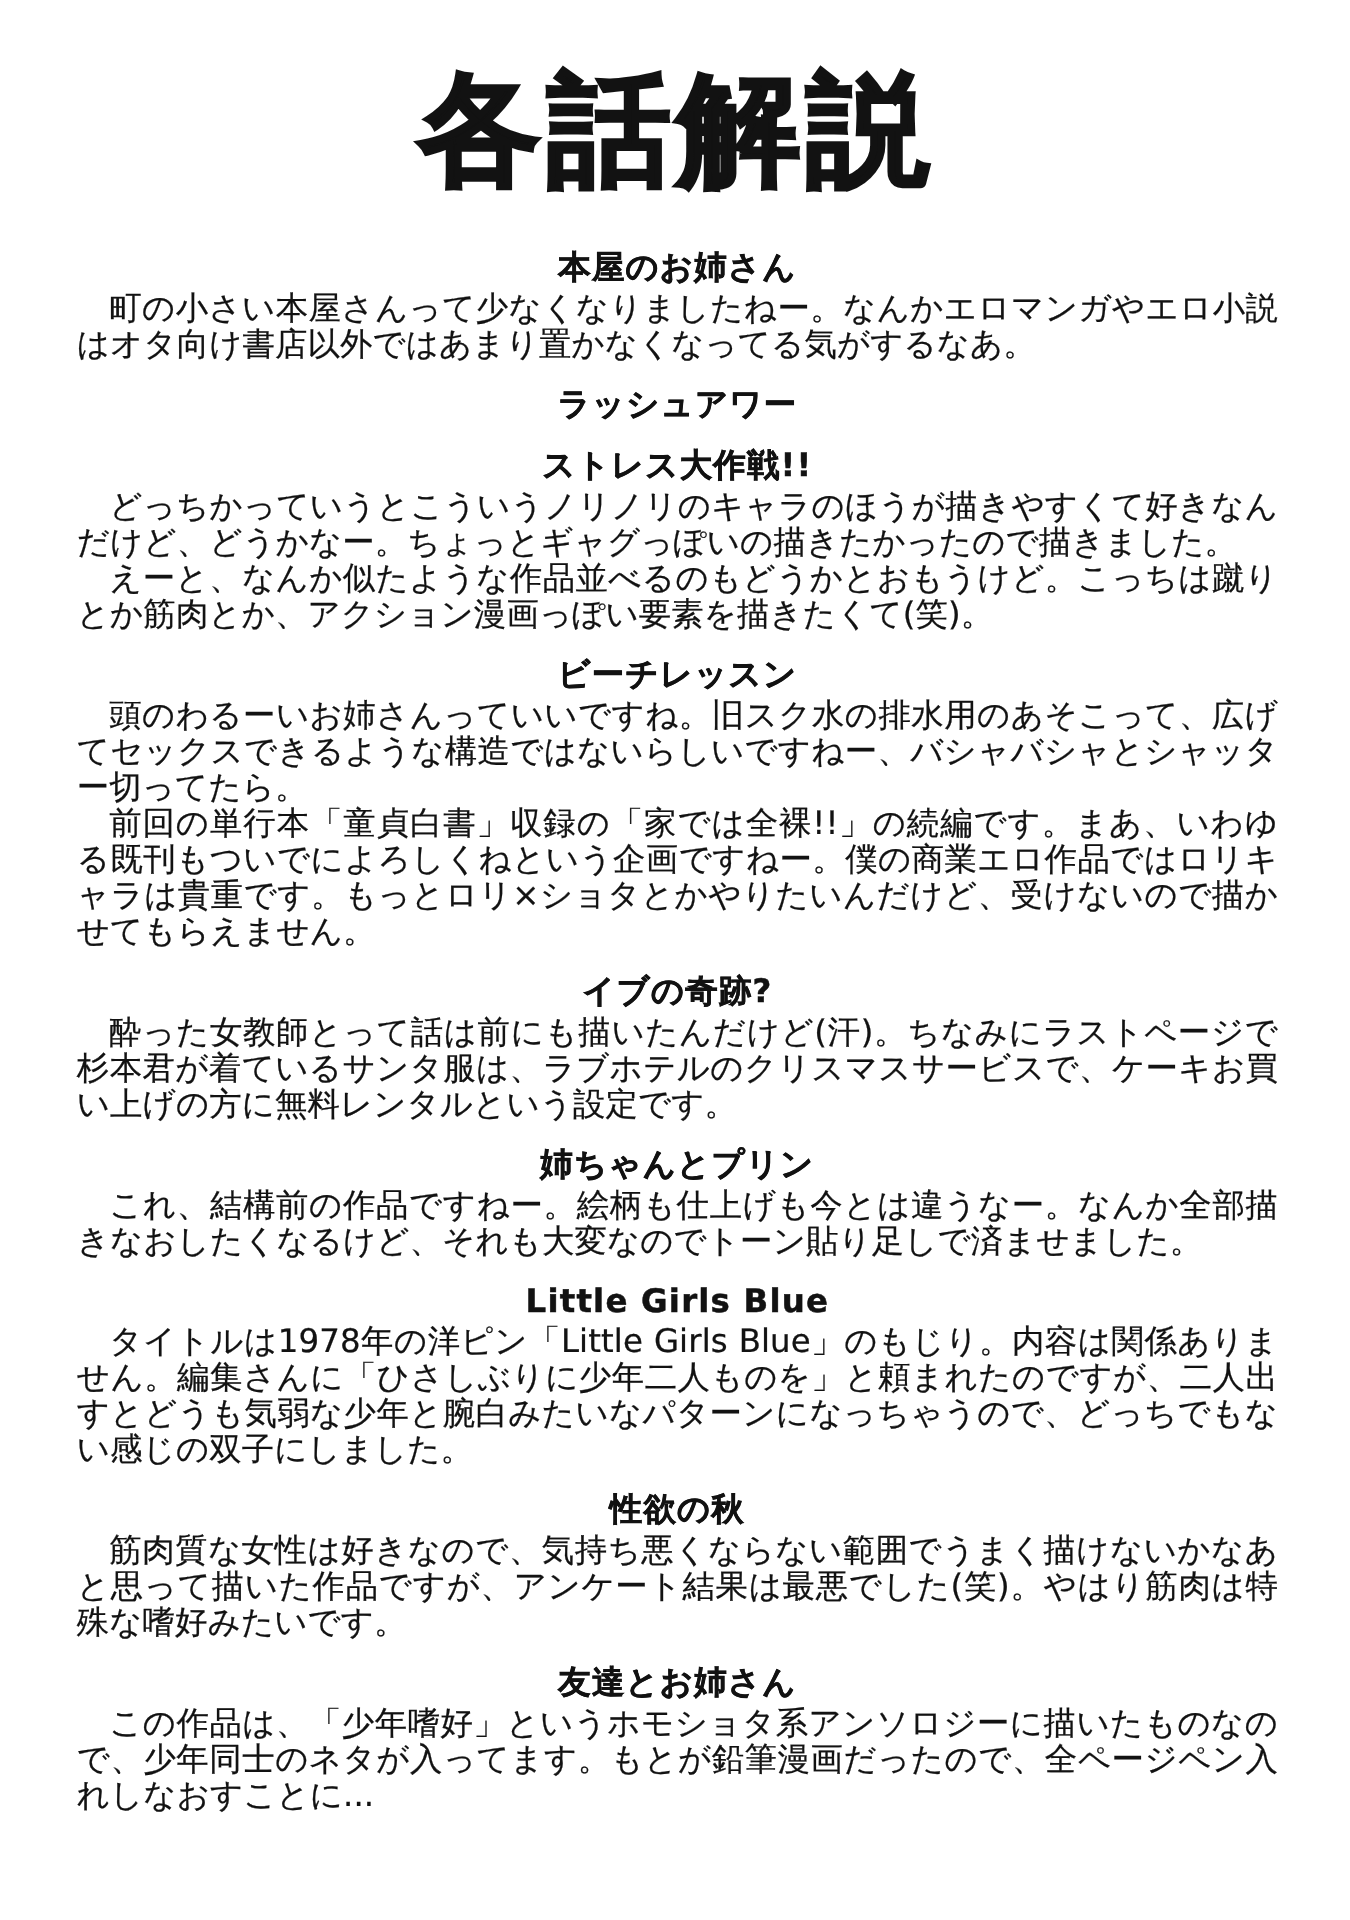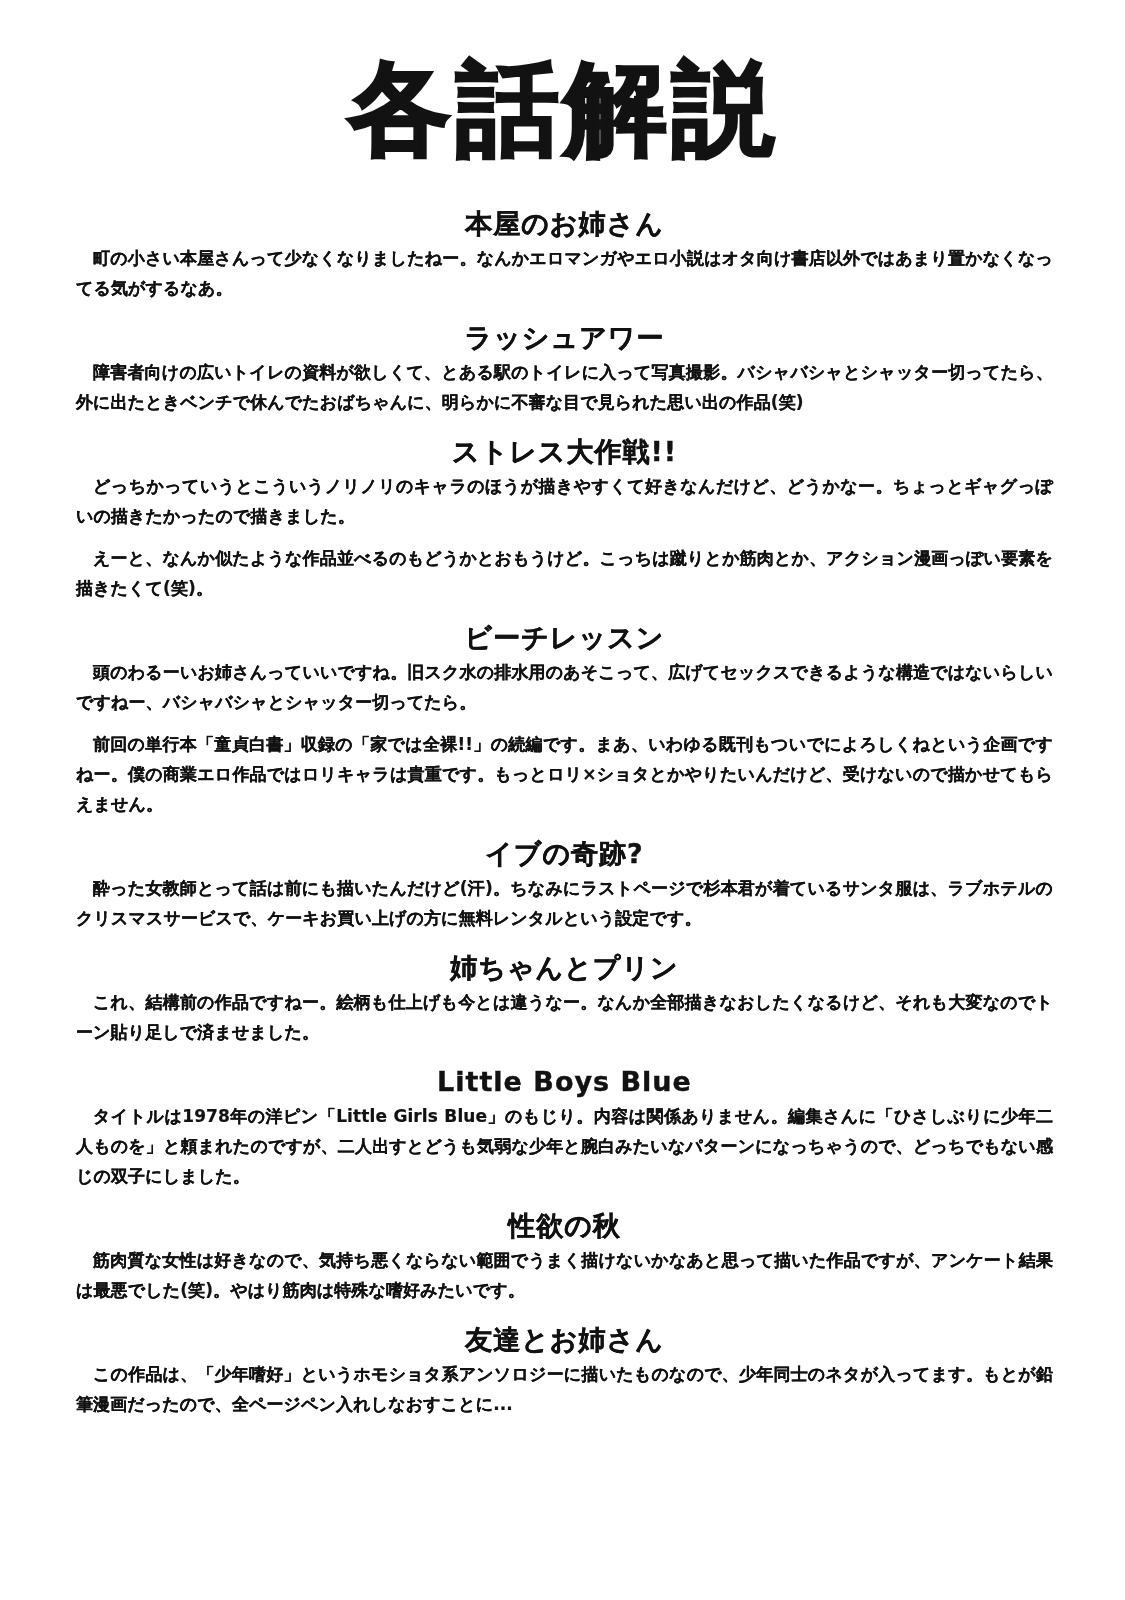--- a/index.html
+++ b/index.html
@@ -23,35 +23,35 @@
     margin: 0 0 24px 0;
     text-align: center;
     font-size: 102px;
     font-weight: bold;
     line-height: 150px;
     letter-spacing: 6px;
     -webkit-text-stroke: 3px currentColor;
     white-space: nowrap;
   }
   .section {
-    margin: 12px;
+    margin: 0;
   }
   .section-heading {
     margin: 19px 0 3px 0;
     text-align: center;
     font-size: 27px;
     font-weight: bold;
     line-height: 32px;
     letter-spacing: 1px;
     -webkit-text-stroke: 0.4px currentColor;
   }
   .section-body {
     margin: 0;
-    font-size: 17px;
-    font-weight: 700;
+    font-size: 27px;
+    font-weight: 400;
     line-height: 30px;
     text-align: justify;
     text-indent: 1em;
     letter-spacing: 0.1px;
     -webkit-text-stroke: 0.2px currentColor;
   }
 </style>
 </head>
 <body>
 
@@ -59,21 +59,20 @@
   <h1 class="page-title">各話解説</h1>
 
   <div>
   <section class="section">
     <h2 class="section-heading">本屋のお姉さん</h2>
     <p class="section-body">町の小さい本屋さんって少なくなりましたねー。なんかエロマンガやエロ小説はオタ向け書店以外ではあまり置かなくなってる気がするなあ。</p>
   </section>
 
   <section class="section">
     <h2 class="section-heading">ラッシュアワー</h2>
-    <p class="section-body">障害者向けの広いトイレの資料が欲しくて、とある駅のトイレに入って写真撮影。バシャバシャとシャッター切ってたら、外に出たときベンチで休んでたおばちゃんに、明らかに不審な目で見られた思い出の作品(笑)</p>
   </section>
 
   <section class="section">
     <h2 class="section-heading">ストレス大作戦!!</h2>
     <p class="section-body">どっちかっていうとこういうノリノリのキャラのほうが描きやすくて好きなんだけど、どうかなー。ちょっとギャグっぽいの描きたかったので描きました。</p>
   </section>
 
   <section class="section">
     <p class="section-body">えーと、なんか似たような作品並べるのもどうかとおもうけど。こっちは蹴りとか筋肉とか、アクション漫画っぽい要素を描きたくて(笑)。</p>
   </section>
@@ -91,21 +90,21 @@
     <h2 class="section-heading">イブの奇跡?</h2>
     <p class="section-body">酔った女教師とって話は前にも描いたんだけど(汗)。ちなみにラストページで杉本君が着ているサンタ服は、ラブホテルのクリスマスサービスで、ケーキお買い上げの方に無料レンタルという設定です。</p>
   </section>
 
   <section class="section">
     <h2 class="section-heading">姉ちゃんとプリン</h2>
     <p class="section-body">これ、結構前の作品ですねー。絵柄も仕上げも今とは違うなー。なんか全部描きなおしたくなるけど、それも大変なのでトーン貼り足しで済ませました。</p>
   </section>
 
   <section class="section">
-    <h2 class="section-heading">Little Boys Blue</h2>
+    <h2 class="section-heading">Little Girls Blue</h2>
     <p class="section-body">タイトルは1978年の洋ピン「Little Girls Blue」のもじり。内容は関係ありません。編集さんに「ひさしぶりに少年二人ものを」と頼まれたのですが、二人出すとどうも気弱な少年と腕白みたいなパターンになっちゃうので、どっちでもない感じの双子にしました。</p>
   </section>
 
   <section class="section">
     <h2 class="section-heading">性欲の秋</h2>
     <p class="section-body">筋肉質な女性は好きなので、気持ち悪くならない範囲でうまく描けないかなあと思って描いた作品ですが、アンケート結果は最悪でした(笑)。やはり筋肉は特殊な嗜好みたいです。</p>
   </section>
 
   <section class="section">
     <h2 class="section-heading">友達とお姉さん</h2>

